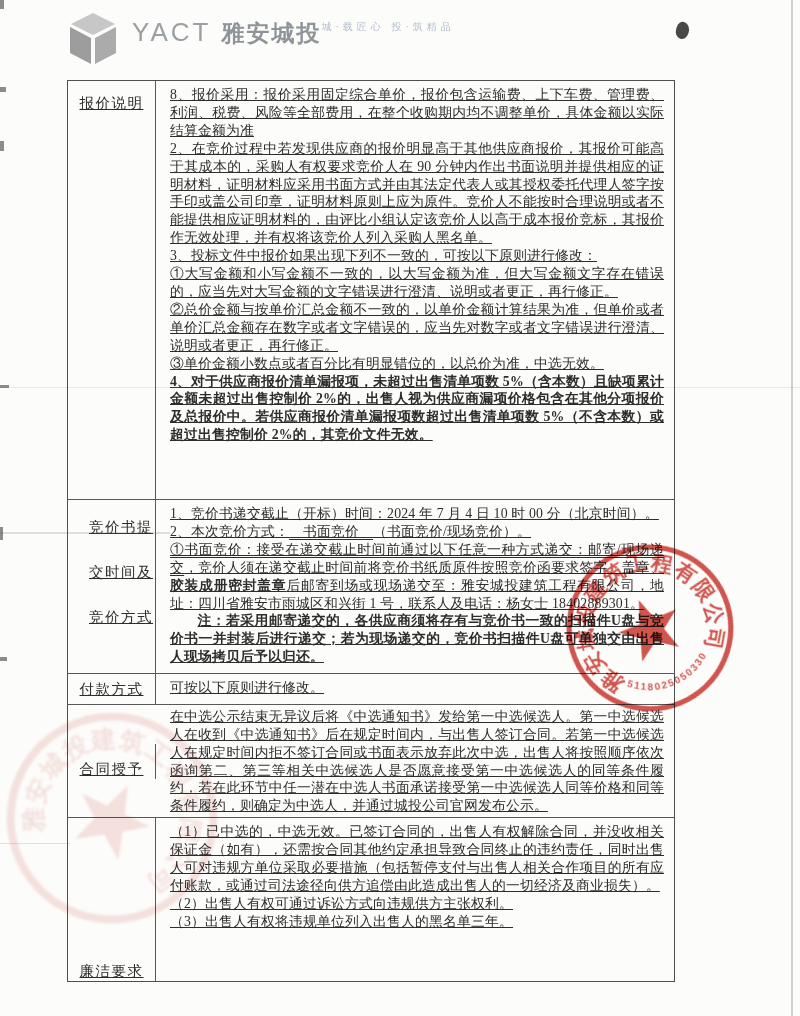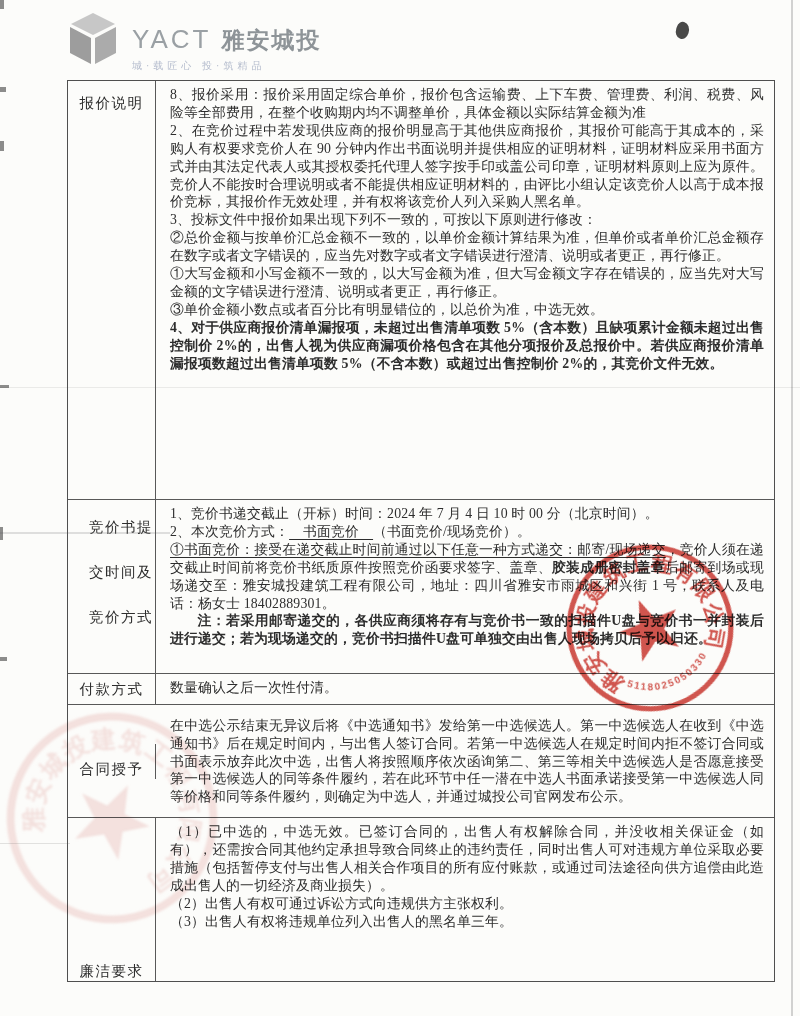--- a/index.html
+++ b/index.html
@@ -9,42 +9,43 @@
     font-family:"Liberation Serif","DejaVu Serif",serif;
   }
   .page{
     position:relative;width:800px;height:1016px;overflow:hidden;
     background:#fcfcfa;
   }
 
   
   .logo{position:absolute;left:68px;top:12px;height:56px;display:flex;align-items:flex-start;}
   .logo-cube{width:50px;height:54px;margin-right:14px;}
-  .brand-lines{display:flex;flex-direction:column;margin-top:12px;}
+  .brand-lines{display:flex;margin-top:5px;}
   .brand-row{display:flex;align-items:baseline;gap:10px;}
   .brand-en{
     font-family:"Liberation Sans","DejaVu Sans",sans-serif;
     font-size:26px;color:#9aa0a4;letter-spacing:3px;font-weight:400;
   }
   .brand-cn{
     font-family:"Liberation Sans","DejaVu Sans",sans-serif;
     font-size:23px;color:#8e9498;letter-spacing:2px;font-weight:700;
   }
   .tagline{
     margin-top:3px;
     font-family:"Liberation Sans","DejaVu Sans",sans-serif;
     font-size:10px;color:#a9b2c6;letter-spacing:4px;opacity:.85;
   }
 
   
   .doc-table{
-    position:absolute;left:67px;top:80px;width:708px;
+    position:absolute;left:67px;top:80px;width:608px;
     border:1.4px solid #4f4f4f;
     box-sizing:border-box;
     color:#2d2d2d;
+    text-decoration:underline;
   }
   .t-row{display:flex;border-top:1px solid #585858;overflow:hidden;box-sizing:border-box;}
   .t-row:first-child{border-top:none;}
   .cell-label{
     width:88px;min-width:88px;box-sizing:border-box;
     border-right:1px solid #585858;
     font-size:14.5px;letter-spacing:1.5px;
     display:flex;justify-content:center;
   }
   .cell-label .lbl{display:block;}
@@ -125,22 +126,22 @@
   <div class="doc-table">
 
     <div class="t-row r0">
       <div class="cell-label">
         <span class="lbl">报价说明</span>
       </div>
       <div class="cell-content">
         <p>8、报价采用：报价采用固定综合单价，报价包含运输费、上下车费、管理费、利润、税费、风险等全部费用，在整个收购期内均不调整单价，具体金额以实际结算金额为准</p>
         <p>2、在竞价过程中若发现供应商的报价明显高于其他供应商报价，其报价可能高于其成本的，采购人有权要求竞价人在 90 分钟内作出书面说明并提供相应的证明材料，证明材料应采用书面方式并由其法定代表人或其授权委托代理人签字按手印或盖公司印章，证明材料原则上应为原件。竞价人不能按时合理说明或者不能提供相应证明材料的，由评比小组认定该竞价人以高于成本报价竞标，其报价作无效处理，并有权将该竞价人列入采购人黑名单。</p>
         <p>3、投标文件中报价如果出现下列不一致的，可按以下原则进行修改：</p>
+        <p>①大写金额和小写金额不一致的，以大写金额为准，但大写金额文字存在错误的，应当先对大写金额的文字错误进行澄清、说明或者更正，再行修正。</p>
         <p>②总价金额与按单价汇总金额不一致的，以单价金额计算结果为准，但单价或者单价汇总金额存在数字或者文字错误的，应当先对数字或者文字错误进行澄清、说明或者更正，再行修正。</p>
-        <p>①大写金额和小写金额不一致的，以大写金额为准，但大写金额文字存在错误的，应当先对大写金额的文字错误进行澄清、说明或者更正，再行修正。</p>
         <p>③单价金额小数点或者百分比有明显错位的，以总价为准，中选无效。</p>
         <p class="bold">4、对于供应商报价清单漏报项，未超过出售清单项数 5%（含本数）且缺项累计金额未超过出售控制价 2%的，出售人视为供应商漏项价格包含在其他分项报价及总报价中。若供应商报价清单漏报项数超过出售清单项数 5%（不含本数）或超过出售控制价 2%的，其竞价文件无效。</p>
       </div>
     </div>
 
     <div class="t-row r1">
       <div class="cell-label">
         <span class="lbl">竞价书提交时间及竞价方式</span>
       </div>
       <div class="cell-content">
@@ -149,21 +150,21 @@
         <p><span class="uline">①书面竞价：接受在递交截止时间前通过以下任意一种方式递交：邮寄/现场递交</span><span>，竞价人须在递交截止时间前将竞价书纸质原件按照竞价函要求签字、盖章、</span><span class="bold">胶装成册密封盖章</span><span>后邮寄到场或现场递交至：雅安城投建筑工程有限公司，地址：四川省雅安市雨城区和兴街 1 号，联系人及电话：杨女士 18402889301。</span></p>
         <p class="bold indent">注：若采用邮寄递交的，各供应商须将存有与竞价书一致的扫描件U盘与竞价书一并封装后进行递交；若为现场递交的，竞价书扫描件U盘可单独交由出售人现场拷贝后予以归还。</p>
       </div>
     </div>
 
     <div class="t-row r2">
       <div class="cell-label">
         <span class="lbl">付款方式</span>
       </div>
       <div class="cell-content">
-        <p>数量确认之后一次性付清。</p>
+        <p>可按以下原则进行修改。</p>
       </div>
     </div>
 
     <div class="t-row r3">
       <div class="cell-label">
         <span class="lbl">合同授予</span>
       </div>
       <div class="cell-content">
         <p>在中选公示结束无异议后将《中选通知书》发给第一中选候选人。第一中选候选人在收到《中选通知书》后在规定时间内，与出售人签订合同。若第一中选候选人在规定时间内拒不签订合同或书面表示放弃此次中选，出售人将按照顺序依次函询第二、第三等相关中选候选人是否愿意接受第一中选候选人的同等条件履约，若在此环节中任一潜在中选人书面承诺接受第一中选候选人同等价格和同等条件履约，则确定为中选人，并通过城投公司官网发布公示。</p>
       </div>

